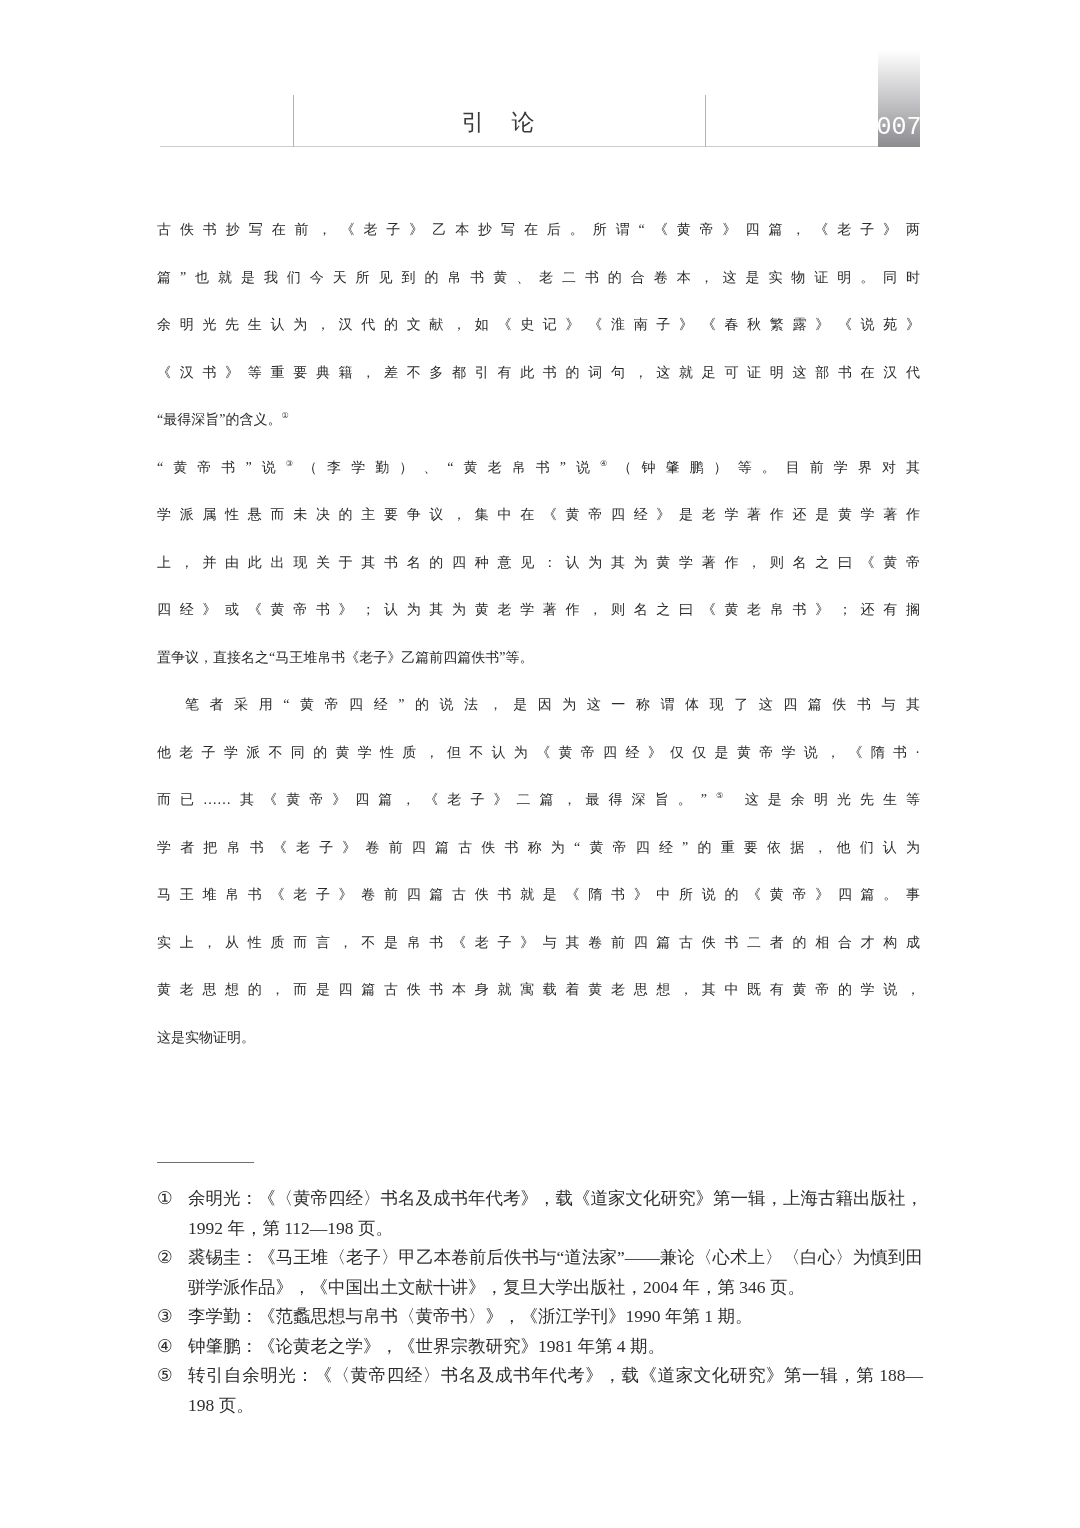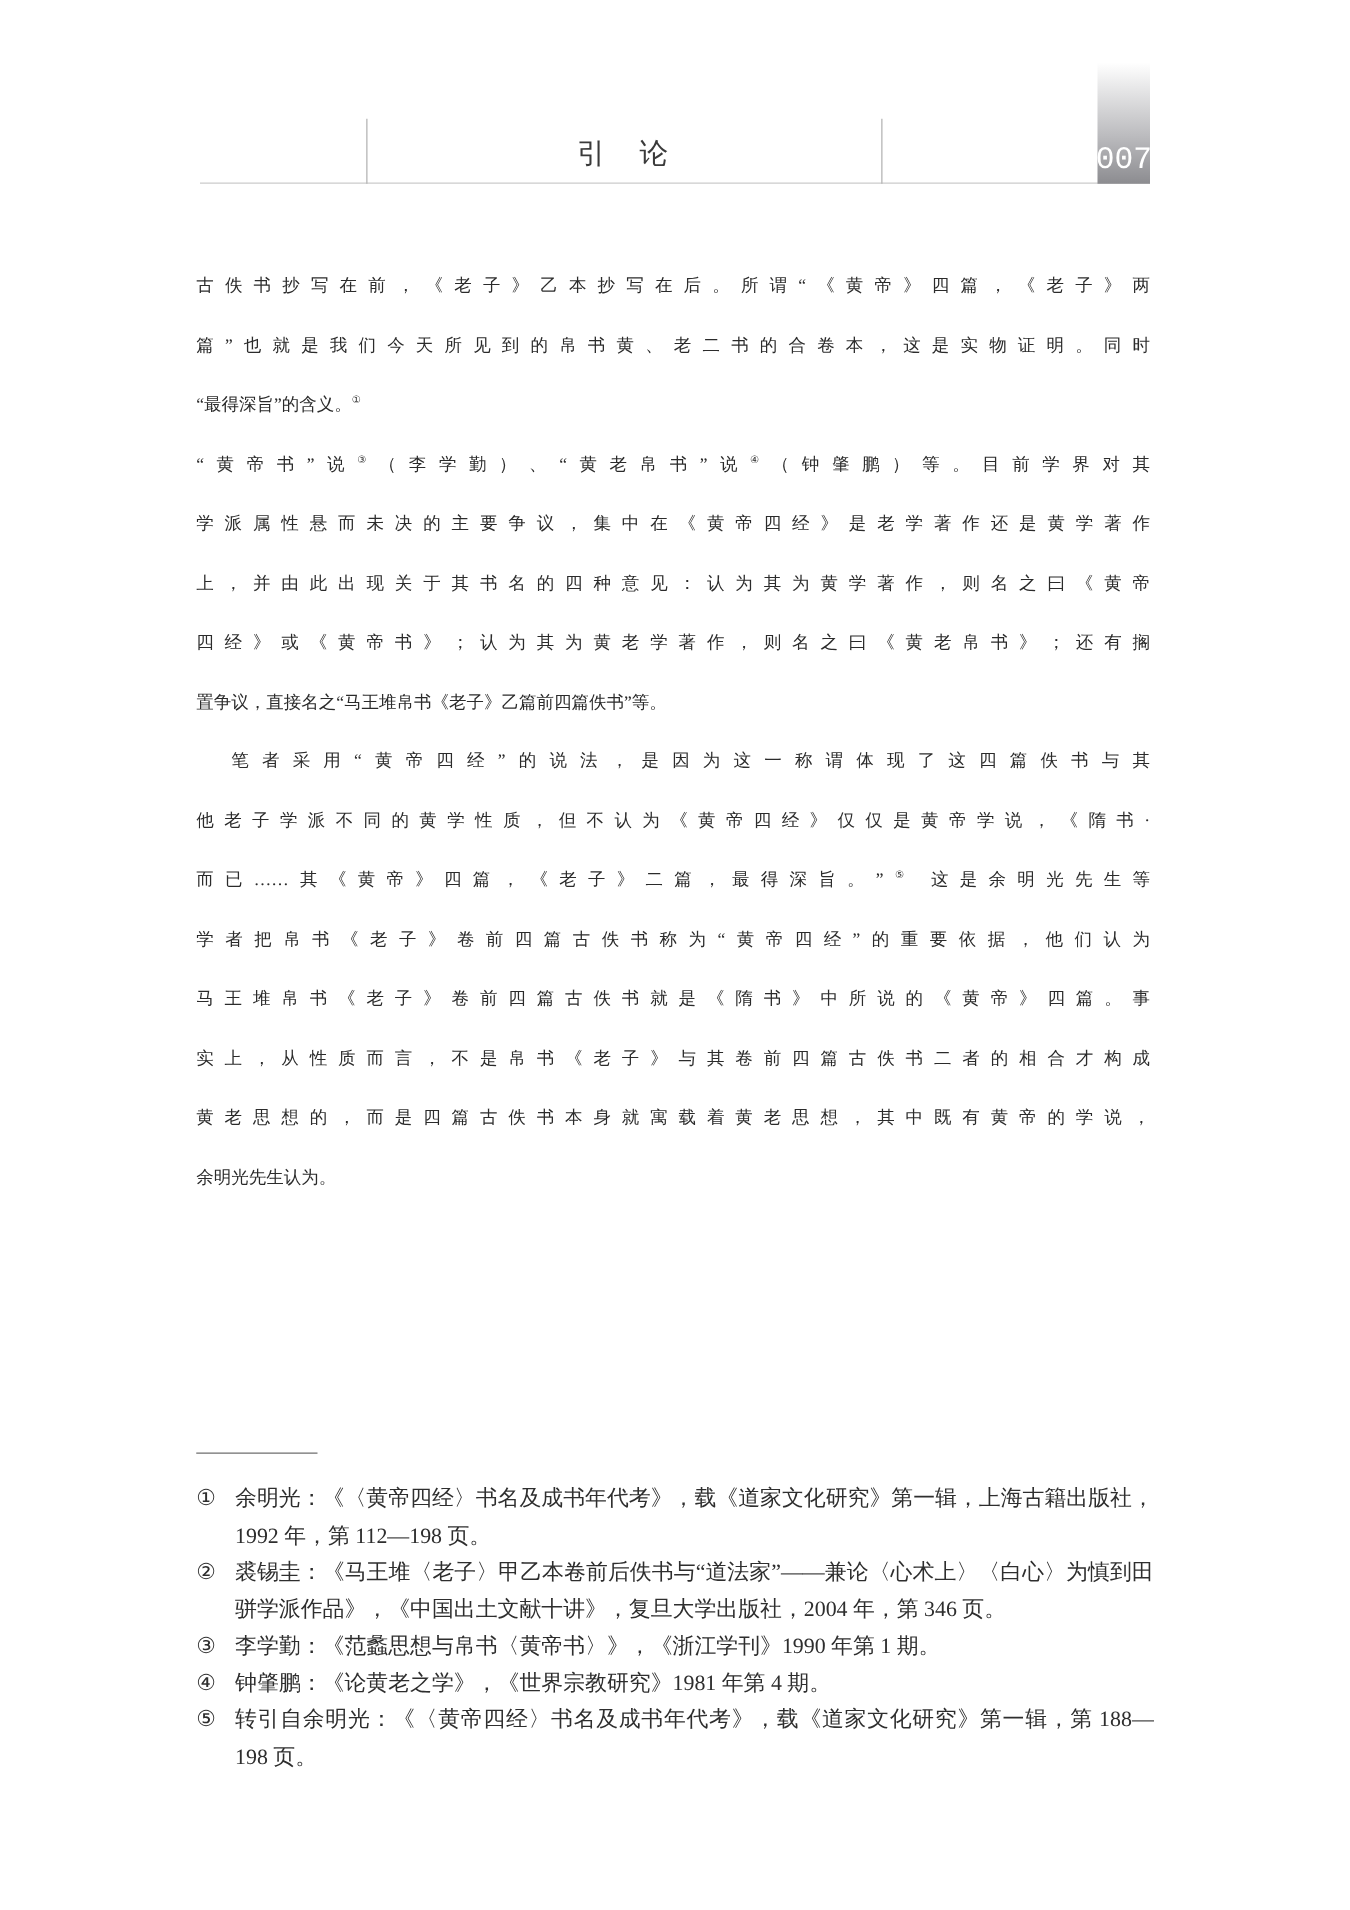--- a/index.html
+++ b/index.html
@@ -86,34 +86,36 @@
   <div class="header-tick tick-left"></div>
   <div class="header-tick tick-right"></div>
   <div class="header-title">引　论</div>
   <div class="page-tab">
     <span class="page-number">007</span>
   </div>
 
   <div class="body-text">
       <div class="body-line">古佚书抄写在前，《老子》乙本抄写在后。所谓“《黄帝》四篇，《老子》两</div>
       <div class="body-line">篇”也就是我们今天所见到的帛书黄、老二书的合卷本，这是实物证明。同时</div>
+      <div class="body-line">余明光先生认为，汉代的文献，如《史记》《淮南子》《春秋繁露》《说苑》</div>
+      <div class="body-line">《汉书》等重要典籍，差不多都引有此书的词句，这就足可证明这部书在汉代</div>
       <div class="body-line last">“最得深旨”的含义。<sup class="fnref">①</sup></div>
       <div class="body-line">“黄帝书”说<sup class="fnref">③</sup>（李学勤）、“黄老帛书”说<sup class="fnref">④</sup>（钟肇鹏）等。目前学界对其</div>
       <div class="body-line">学派属性悬而未决的主要争议，集中在《黄帝四经》是老学著作还是黄学著作</div>
       <div class="body-line">上，并由此出现关于其书名的四种意见：认为其为黄学著作，则名之曰《黄帝</div>
       <div class="body-line">四经》或《黄帝书》；认为其为黄老学著作，则名之曰《黄老帛书》；还有搁</div>
       <div class="body-line last">置争议，直接名之“马王堆帛书《老子》乙篇前四篇佚书”等。</div>
       <div class="body-line indent">笔者采用“黄帝四经”的说法，是因为这一称谓体现了这四篇佚书与其</div>
       <div class="body-line">他老子学派不同的黄学性质，但不认为《黄帝四经》仅仅是黄帝学说，《隋书·</div>
       <div class="body-line">而已……其《黄帝》四篇，《老子》二篇，最得深旨。”<sup class="fnref">⑤</sup> 这是余明光先生等</div>
       <div class="body-line">学者把帛书《老子》卷前四篇古佚书称为“黄帝四经”的重要依据，他们认为</div>
       <div class="body-line">马王堆帛书《老子》卷前四篇古佚书就是《隋书》中所说的《黄帝》四篇。事</div>
       <div class="body-line">实上，从性质而言，不是帛书《老子》与其卷前四篇古佚书二者的相合才构成</div>
       <div class="body-line">黄老思想的，而是四篇古佚书本身就寓载着黄老思想，其中既有黄帝的学说，</div>
-      <div class="body-line last">余明光先生认为。</div>
+      <div class="body-line last">这是实物证明。</div>
     </div>
 
   <div class="fn-rule"></div>
   <div class="footnotes">
       <div class="footnote">
         <span class="fn-marker">①</span>
         <div class="fn-text">余明光：《〈黄帝四经〉书名及成书年代考》，载《道家文化研究》第一辑，上海古籍出版社，1992 年，第 112—198 页。</div>
       </div>
       <div class="footnote">
         <span class="fn-marker">②</span>

